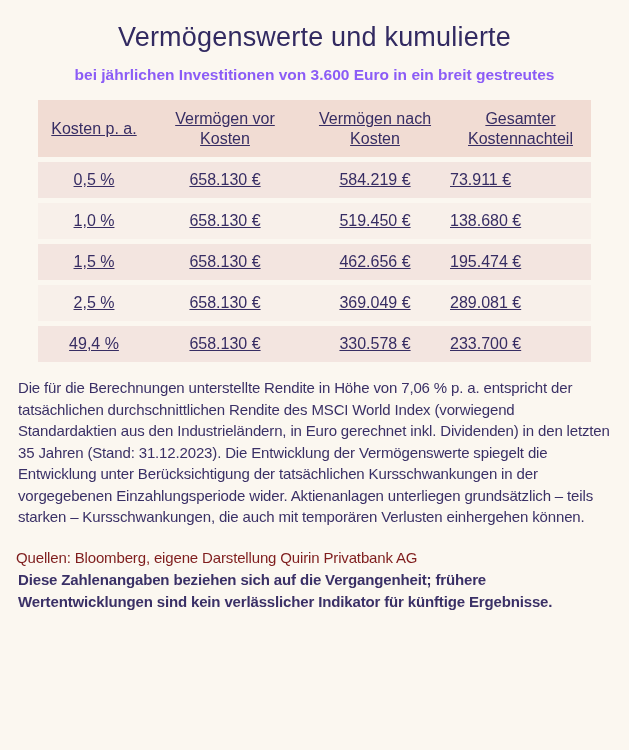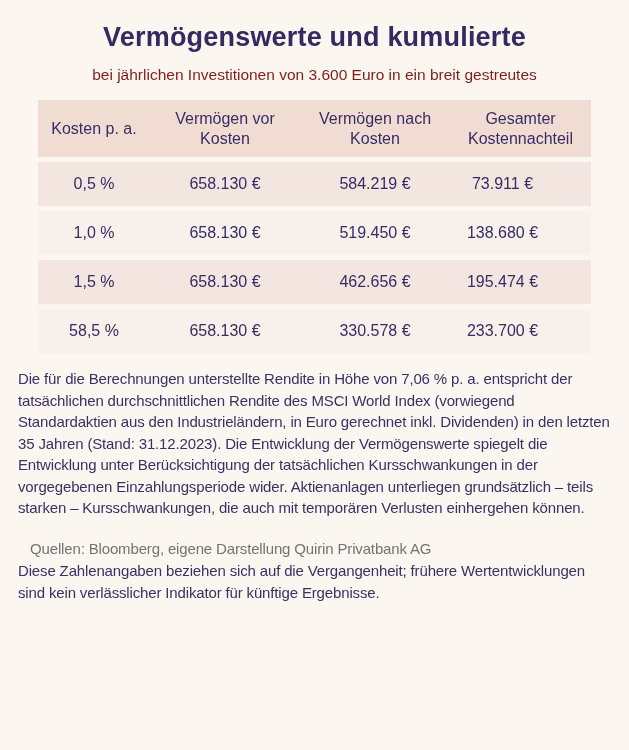--- a/index.html
+++ b/index.html
@@ -12,93 +12,95 @@
     color: #372d63;
     overflow: hidden;
   }
   .page { width: 629px; height: 750px; position: relative; }
 
   .title {
     margin: 21px 0 0;
     text-align: center;
     font-size: 27px;
     line-height: 33px;
-    font-weight: bold;
+    font-weight: normal;
     color: #322a61;
     letter-spacing: 0.2px;
   }
   .title span { display: block; }
 
   .subtitle {
     margin: 9px 10px 0;
     text-align: center;
     font-size: 15.5px;
     line-height: 24px;
-    font-weight: normal;
-    color: #7f1d1d;
+    font-weight: bold;
+    color: #8b5cf6;
   }
   .subtitle span { display: block; }
 
   table.cost-table {
     margin: 8px 38px 0;
     width: 553px;
     border-collapse: separate;
     border-spacing: 0 5px;
     table-layout: fixed;
+    text-decoration: underline;
   }
   .cost-table th {
     background: #f1dcd3;
     height: 57px;
     font-weight: normal;
     font-size: 16px;
     line-height: 20px;
     padding: 0;
     text-align: center;
     vertical-align: middle;
     color: #372d63;
   }
   .cost-table td {
-    height: 44px;
+    height: 36px;
     font-size: 16px;
     padding: 0;
     text-align: center;
     vertical-align: middle;
     color: #372d63;
   }
   .cost-table tbody tr:nth-child(odd) td  { background: #f3e5e0; }
   .cost-table tbody tr:nth-child(even) td { background: #f8f0ea; }
   .cost-table col.c1 { width: 112px; }
   .cost-table col.c2 { width: 150px; }
   .cost-table col.c3 { width: 150px; }
   .cost-table col.c4 { width: 141px; }
   .cost-table td:last-child {
-    text-align: center;
+    text-align: left;
     padding-right: 36px;
   }
 
   .footnote {
     margin: 10px 18px 0;
     font-size: 15px;
     line-height: 21.5px;
     letter-spacing: -0.15px;
     color: #3a3066;
   }
   .sources {
-    margin: 19px 30px 0;
+    margin: 19px 16px 0;
     font-size: 15px;
     line-height: 21.5px;
     letter-spacing: -0.15px;
-    color: #737373;
+    color: #7f1d1d;
   }
   .disclaimer {
     margin: 1px 18px 0;
     font-size: 15px;
     line-height: 21.5px;
     letter-spacing: -0.15px;
     color: #3a3066;
+    font-weight: bold;
   }
 </style>
 </head>
 <body>
 
 <div class="page">
 
   <h1 class="title">
     <span>Vermögenswerte und kumulierte</span>
   </h1>
@@ -135,21 +137,27 @@
         <td>519.450 €</td>
         <td>138.680 €</td>
       </tr>
       <tr>
         <td>1,5 %</td>
         <td>658.130 €</td>
         <td>462.656 €</td>
         <td>195.474 €</td>
       </tr>
       <tr>
-        <td>58,5 %</td>
+        <td>2,5 %</td>
+        <td>658.130 €</td>
+        <td>369.049 €</td>
+        <td>289.081 €</td>
+      </tr>
+      <tr>
+        <td>49,4 %</td>
         <td>658.130 €</td>
         <td>330.578 €</td>
         <td>233.700 €</td>
       </tr>
     </tbody>
   </table>
 
   <p class="footnote">Die für die Berechnungen unterstellte Rendite in Höhe von 7,06 % p. a. entspricht der tatsächlichen durchschnittlichen Rendite des MSCI World Index (vorwiegend Standardaktien aus den Industrieländern, in Euro gerechnet inkl. Dividenden) in den letzten 35 Jahren (Stand: 31.12.2023). Die Entwicklung der Vermögenswerte spiegelt die Entwicklung unter Berücksichtigung der tatsächlichen Kursschwankungen in der vorgegebenen Einzahlungsperiode wider. Aktienanlagen unterliegen grundsätzlich – teils starken – Kursschwankungen, die auch mit temporären Verlusten einhergehen können.</p>
 
   <p class="sources">Quellen: Bloomberg, eigene Darstellung Quirin Privatbank AG</p>

